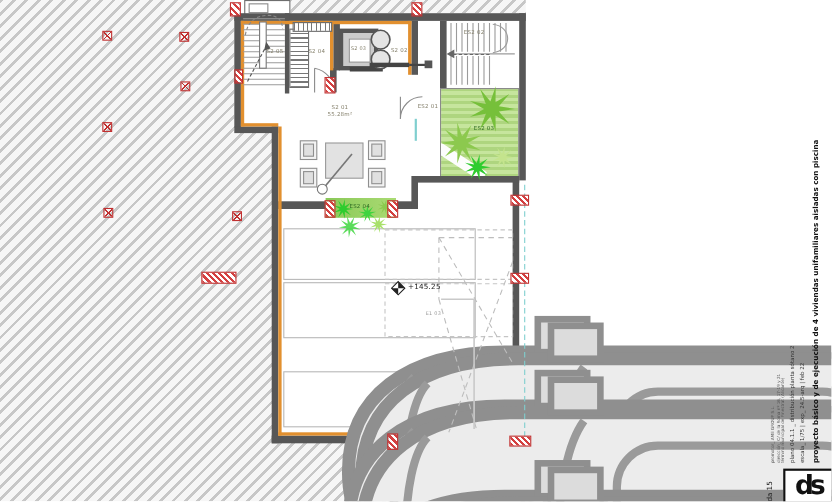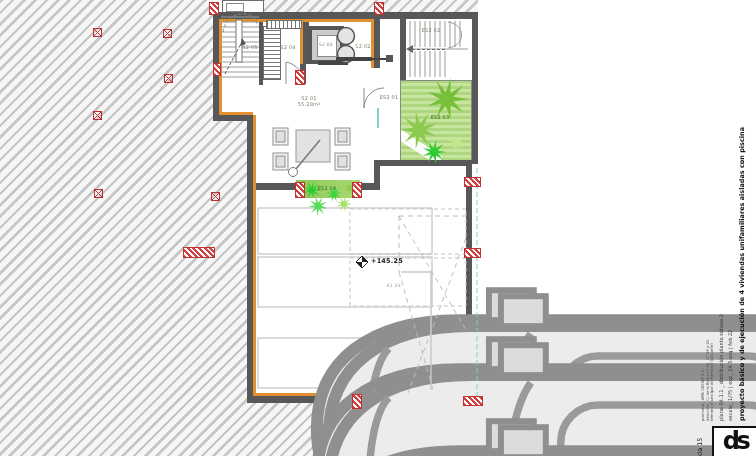--- a/index.html
+++ b/index.html
@@ -47,21 +47,21 @@
   .cmark{width:7px;height:7px;border:1.5px solid #c03030;background:
     linear-gradient(45deg,rgba(0,0,0,0) 44%,#c03030 44% 56%,rgba(0,0,0,0) 56%),
     linear-gradient(-45deg,rgba(0,0,0,0) 44%,#c03030 44% 56%,rgba(0,0,0,0) 56%);z-index:6;}
   
   #plan-svg{left:0;top:0;width:756px;height:456px;z-index:5;pointer-events:none;}
   
   .lbl{z-index:7;color:#85806c;font-size:5px;letter-spacing:.2px;white-space:nowrap;
     transform:translate(-50%,-50%);text-align:center;line-height:6px;}
   .lbl.green{color:#2f6b22;}
   .lbl.faint{color:#9a9a9a;font-size:4.5px;}
-  .lbl.level{color:#222;font-weight:bold;font-size:6.5px;transform:none;}
+  .lbl.level{color:#222;font-weight:normal;font-size:6.5px;transform:none;}
   
   .vtext{position:absolute;transform-origin:0 0;transform:rotate(-90deg);
     white-space:nowrap;color:#333;z-index:8;}
   #tb-tiny{left:701px;top:421px;font-size:3.8px;line-height:4.6px;color:#555;}
   #tb-plano{left:718px;top:421px;font-size:5px;}
   #tb-escala{left:727px;top:421px;font-size:5px;}
   #tb-project{left:738px;top:421px;font-size:6.5px;font-weight:bold;color:#111;}
   #tb-da15{left:696px;top:456px;font-size:6.5px;color:#222;}
   #logo-box{left:712px;top:426px;width:42px;height:29px;border:2px solid #111;background:#fff;
     z-index:8;text-align:center;}

